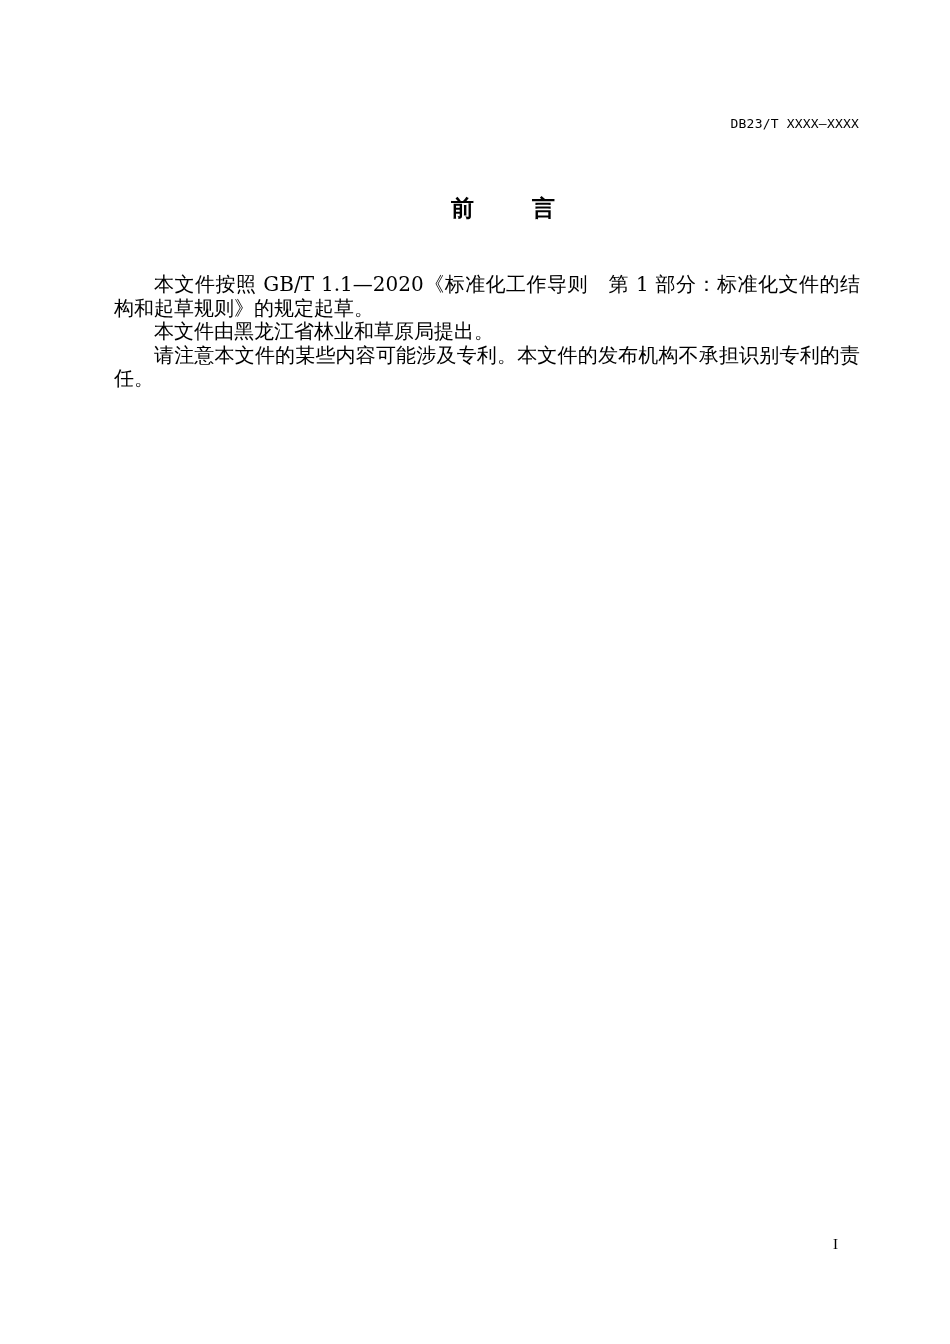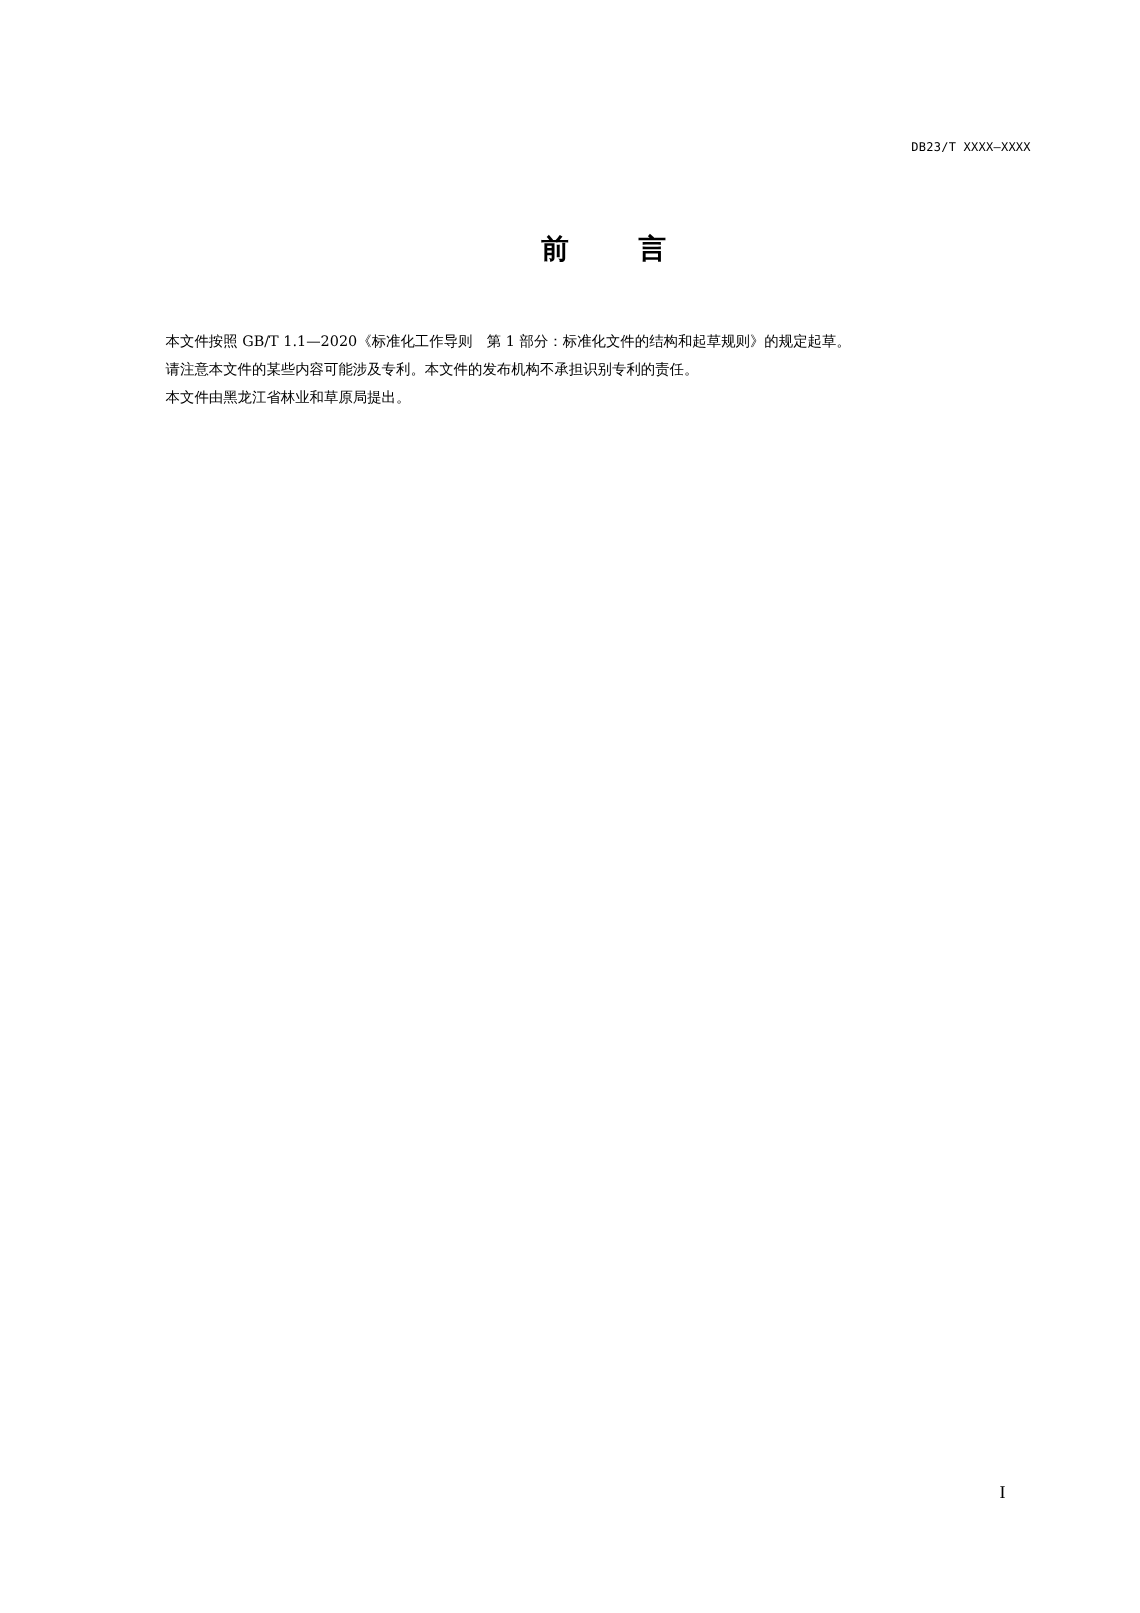--- a/index.html
+++ b/index.html
@@ -13,21 +13,21 @@
       position: relative;
       overflow: hidden;
       color: #000000;
       font-family: "DejaVu Serif", "Liberation Serif", serif;
     }
     .header-code {
       position: absolute;
       top: 116px;
       right: 91px;
       font-family: "DejaVu Sans Mono", "Liberation Mono", monospace;
-      font-size: 10px;
+      font-size: 13px;
       line-height: 16px;
       letter-spacing: 0.2px;
       white-space: pre;
     }
     .title {
       position: absolute;
       top: 193px;
       left: 0;
       width: 100%;
       text-align: center;
@@ -41,21 +41,21 @@
       display: inline-block;
     }
     .title .gap {
       width: 58px;
     }
     .body {
       position: absolute;
       top: 273px;
       left: 114px;
       width: 746px;
-      font-size: 12px;
+      font-size: 20px;
       line-height: 23.5px;
       text-align: justify;
     }
     .para {
       margin: 0;
       text-indent: 2em;
     }
     .page-number {
       position: absolute;
       top: 1235px;
@@ -69,17 +69,17 @@
 <body>
 
 <div class="header-code">DB23/T XXXX—XXXX</div>
 
 <div class="title">
   <span>前</span><span class="gap"></span><span>言</span>
 </div>
 
 <div class="body">
   <p class="para">本文件按照 GB/T 1.1—2020《标准化工作导则　第 1 部分：标准化文件的结构和起草规则》的规定起草。</p>
+  <p class="para">本文件由黑龙江省林业和草原局提出。</p>
   <p class="para">请注意本文件的某些内容可能涉及专利。本文件的发布机构不承担识别专利的责任。</p>
-  <p class="para">本文件由黑龙江省林业和草原局提出。</p>
 </div>
 
 <div class="page-number">I</div>
 
 </body></html>

